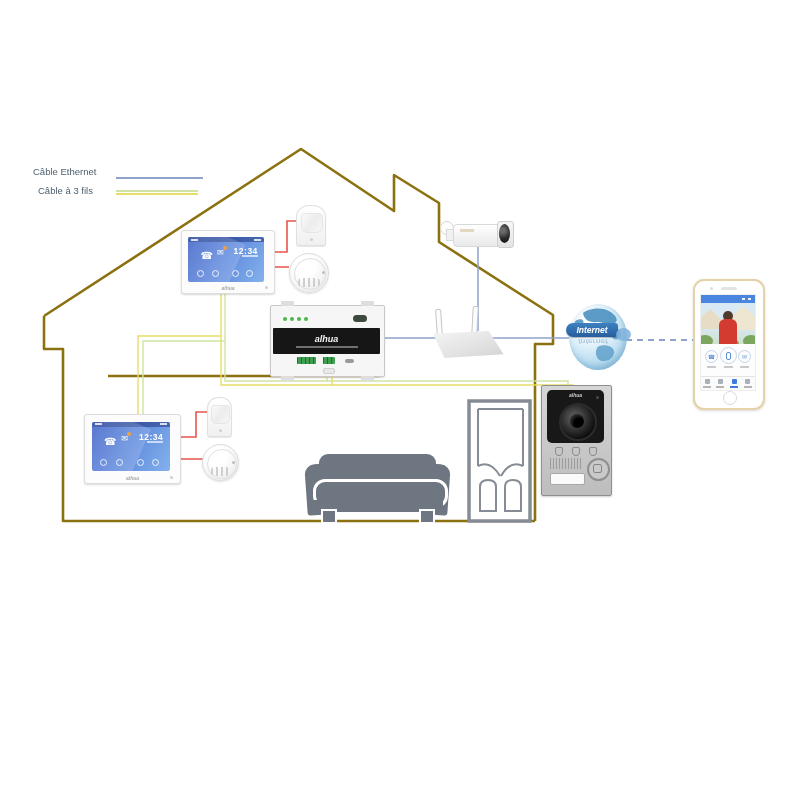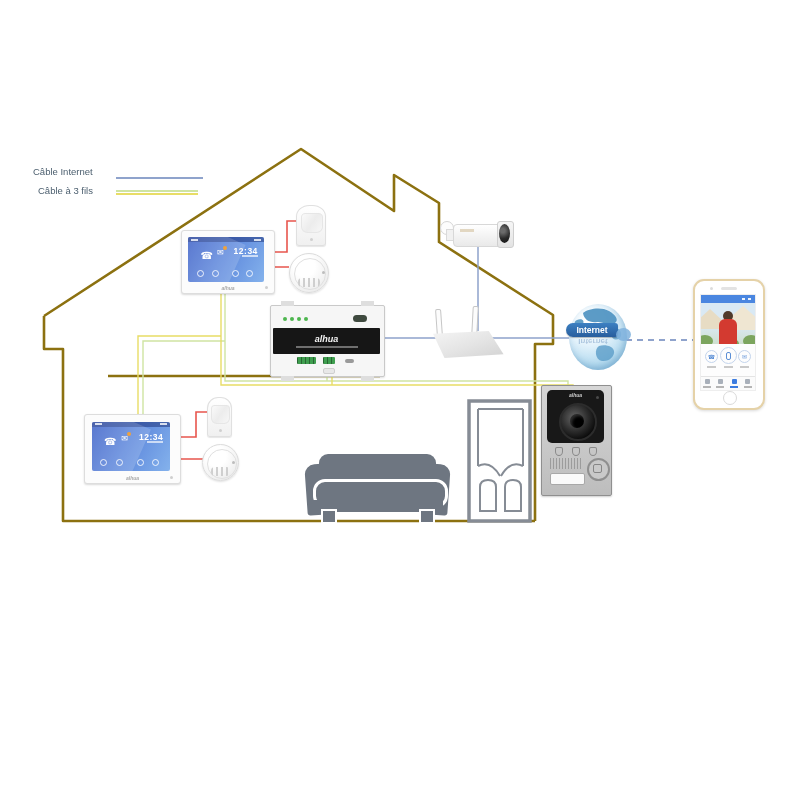--- a/index.html
+++ b/index.html
@@ -85,21 +85,21 @@
   .cam .tag{position:absolute;left:22px;top:12px;width:14px;height:3px;background:#e2d7c2;}
 
   
   .router{position:absolute;left:424px;top:303px;width:82px;height:55px;}
   .router .ant{position:absolute;width:4px;background:#fcfcfc;border:1px solid #c6c6c6;border-radius:2px;}
   .router .base{position:absolute;left:0;top:0;width:82px;height:55px;
        clip-path:polygon(11% 56%,79% 51%,97% 93%,25% 100%);
        background:linear-gradient(160deg,#fdfdfd 20%,#e4e4e4 70%,#d2d2d2);}
 
   
-  .globe{position:absolute;left:569px;top:304px;width:58px;height:66px;}
+  .globe{position:absolute;left:569px;top:304px;width:58px;height:66px;font-style:italic;}
   .globe .sphere{position:absolute;inset:0;border-radius:50%;
        background:radial-gradient(circle at 36% 28%,#ffffff 8%,#e3f2fb 38%,#b7dcf0 68%,#8cc2e2 100%);
        box-shadow:inset -2px -3px 6px rgba(60,120,170,.35);}
   .globe svg{position:absolute;left:0;top:0;}
   .globe .ribbon{position:absolute;left:-3px;top:19px;width:52px;height:14px;border-radius:7px 3px 3px 7px;
        background:linear-gradient(#3d80c2,#285d9d);display:flex;align-items:center;justify-content:center;
        box-shadow:0 1px 1px rgba(0,0,0,.25);}
   .globe .ribbon span{color:#fff;font-size:8.5px;font-weight:700;}
   .globe .tail{position:absolute;left:47px;top:24px;width:15px;height:13px;border-radius:50%;background:#7fb2dd;opacity:.85;}
   .globe .refl{position:absolute;left:2px;top:33px;width:44px;text-align:center;color:#2a5f9e;font-size:8px;
@@ -159,21 +159,21 @@
   .sofa .base{left:6px;top:48px;width:131px;height:12px;}
   .sofa .legL{left:15px;top:57px;width:12px;height:11px;border:2px solid #fff;}
   .sofa .legR{left:113px;top:57px;width:12px;height:11px;border:2px solid #fff;}
 </style>
 </head>
 <body>
 
 <div class="canvas">
 
 
-  <span class="lgd-label" style="left:33px;top:166px;">Câble Internet</span>
+  <span class="lgd-label" style="left:33px;top:166px;">Câble Ethernet</span>
   <div class="lgd-line" style="left:116px;top:177px;width:87px;background:#8fa3cc;"></div>
   <span class="lgd-label" style="left:38px;top:185px;">Câble à 3 fils</span>
   <div class="lgd-line" style="left:116px;top:190px;width:82px;background:#cfe4a2;"></div>
   <div class="lgd-line" style="left:116px;top:193px;width:82px;background:#e8dd66;"></div>
 
   <svg class="wires" width="800" height="800" viewBox="0 0 800 800">
     <path d="M44,316 L301,149 L394,211 L394,175 L439,203 L439,242 L553,315 L553,344 L535,344 L535,521 M44,316 L44,349 L63,349 L63,521 L535,521" fill="none" stroke="#8c7110" stroke-width="2.6" stroke-linejoin="round"></path>
     <path d="M108,376 L380,376" fill="none" stroke="#8c7110" stroke-width="2.6"></path>
     <path d="M225,292 L225,381 L568,381 L568,388 M225,341 L143,341 L143,415 M327,362 L327,381" fill="none" stroke="#cfe4a2" stroke-width="1.4"></path>
     <path d="M221,292 L221,385 L573,385 L573,390 M221,336 L138,336 L138,415 M332,362 L332,385" fill="none" stroke="#e8dd66" stroke-width="1.4"></path>

